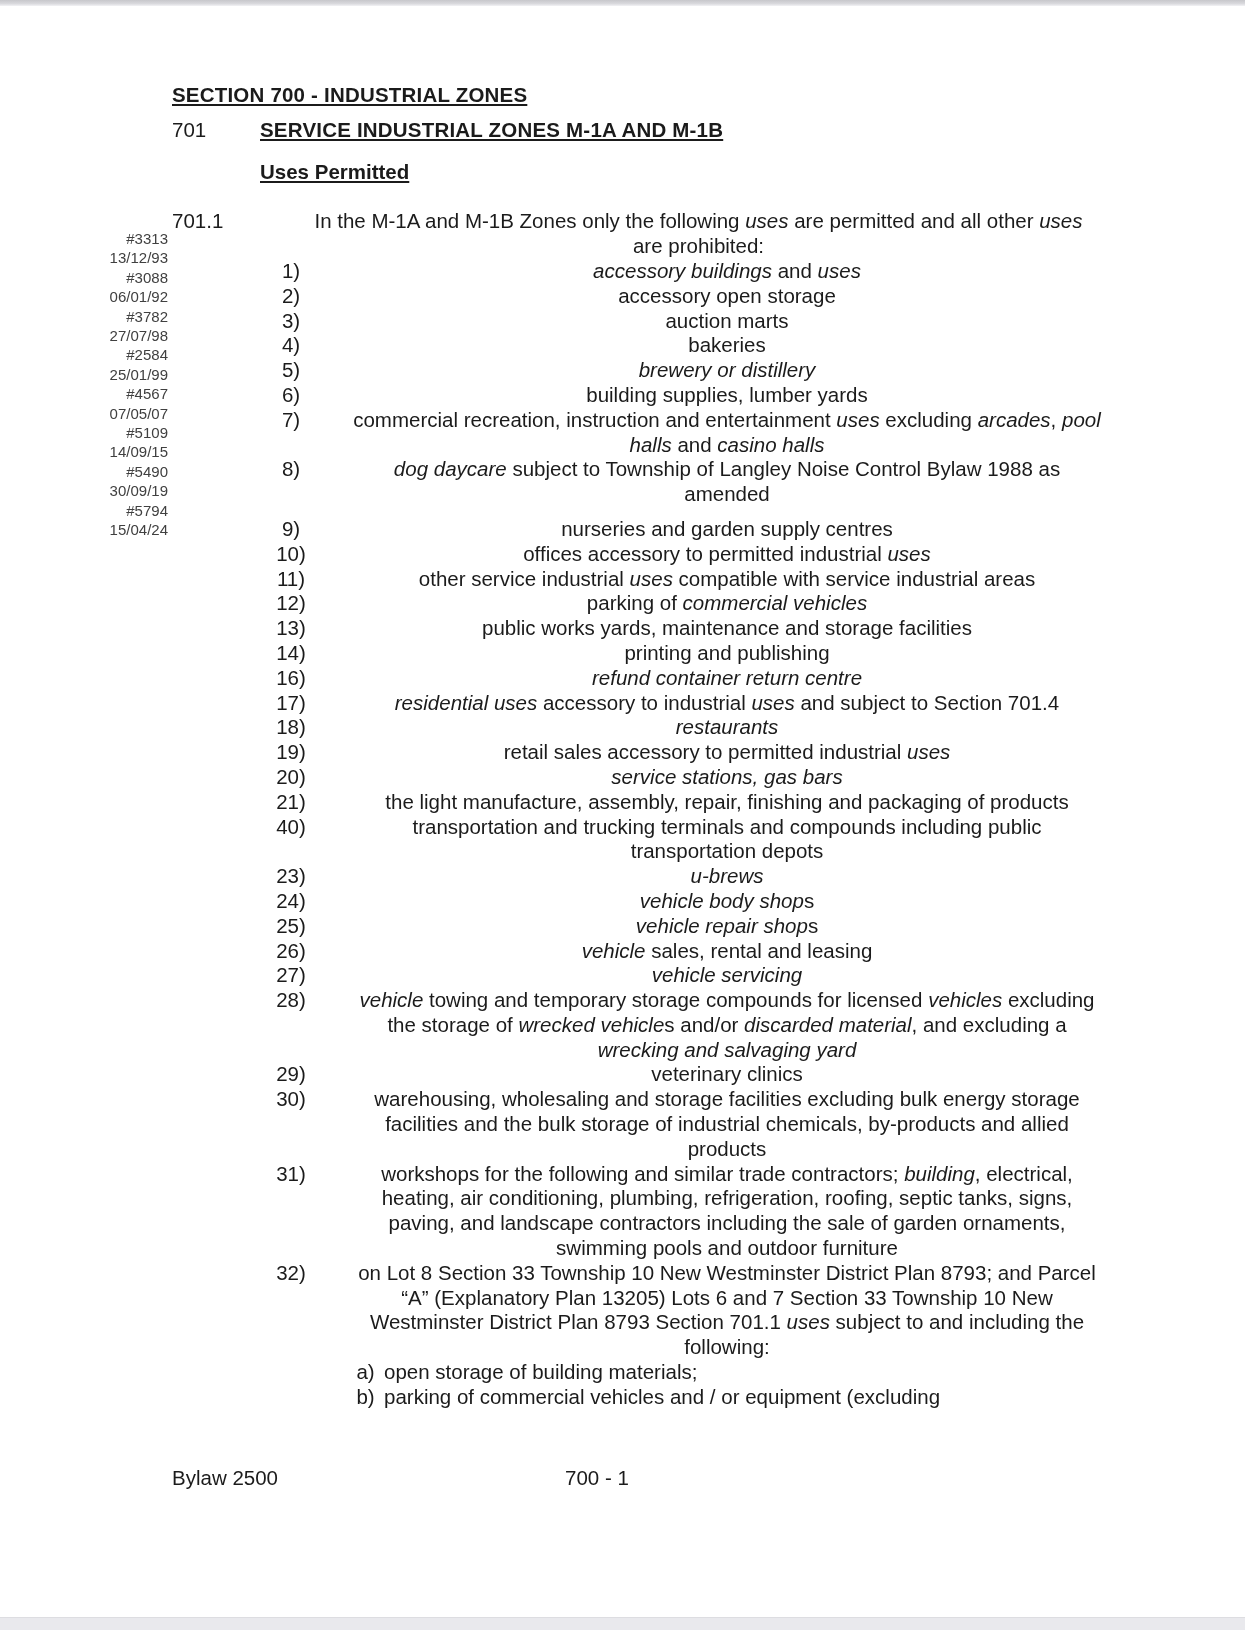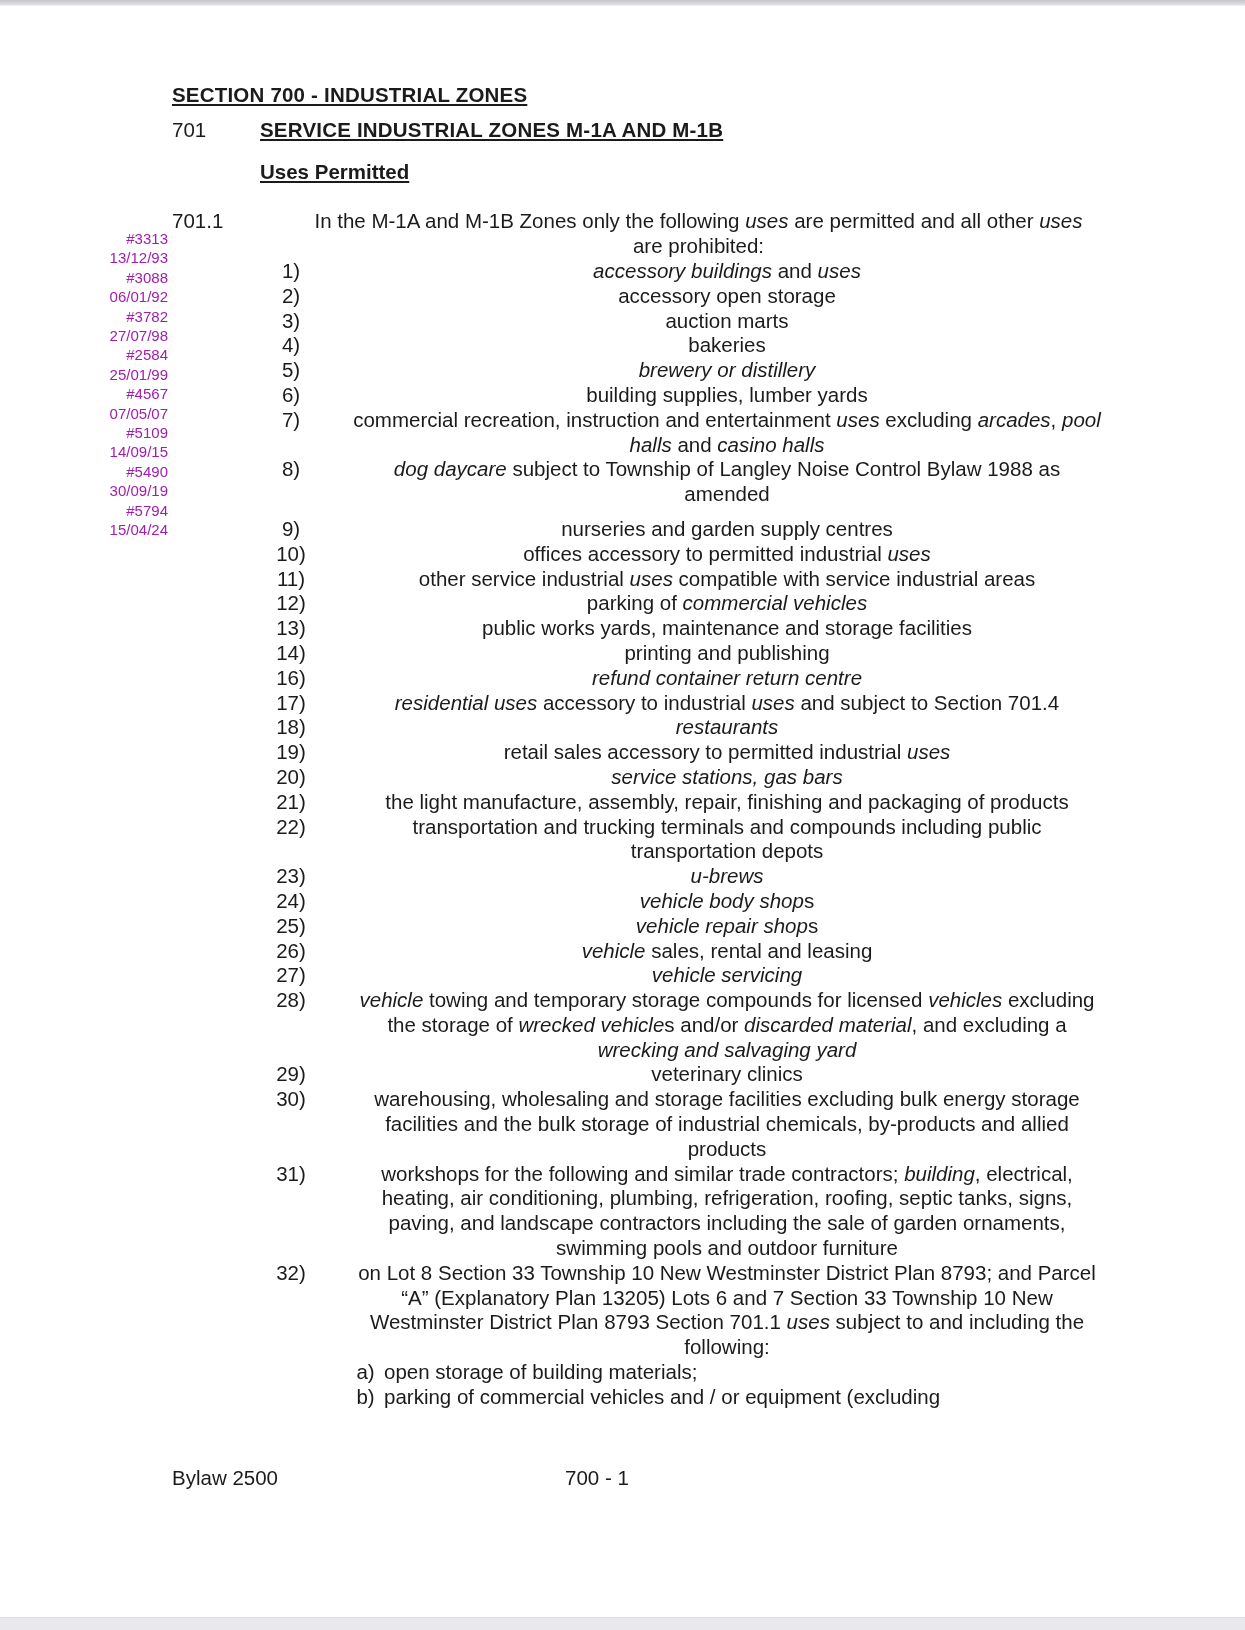--- a/index.html
+++ b/index.html
@@ -17,21 +17,21 @@
   .strip-top{
     position:absolute;top:0;left:0;width:100%;height:6px;
     background:linear-gradient(180deg,#c7c7cb 0%,#d9d9dd 60%,#f2f2f5 100%);
   }
   .strip-bottom{
     position:absolute;bottom:0;left:0;width:100%;height:12px;
     background:#e9e9ed;border-top:1px solid #dddde1;
   }
   .margin-notes{
     position:absolute;top:229px;left:95px;width:73px;
-    text-align:right;font-size:15px;line-height:19.4px;color:#a21caf;
+    text-align:right;font-size:15px;line-height:19.4px;color:#404040;
   }
   .content{position:absolute;left:172px;top:83px;width:965px;}
   .doc-title{font-weight:700;text-decoration:underline;letter-spacing:.2px;}
   .sec-row{display:flex;margin-top:10px;}
   .sec-num{width:88px;flex:none;}
   .sec-heading{font-weight:700;text-decoration:underline;letter-spacing:.2px;}
   .subheading{margin-left:88px;margin-top:17px;font-weight:700;text-decoration:underline;}
   .clause{display:flex;margin-top:25px;}
   .clause-num{width:88px;flex:none;}
   .clause-body{width:877px;text-align:center;}
@@ -159,21 +159,21 @@
             </div>
             <div class="li">
               <span class="num">20)</span>
               <div class="txt"><span class="it">service stations, gas bars</span></div>
             </div>
             <div class="li">
               <span class="num">21)</span>
               <div class="txt"><span>the light manufacture, assembly, repair, finishing and packaging of products</span></div>
             </div>
             <div class="li">
-              <span class="num">22)</span>
+              <span class="num">40)</span>
               <div class="txt"><span>transportation and trucking terminals and compounds including public</span><br><span>transportation depots</span></div>
             </div>
             <div class="li">
               <span class="num">23)</span>
               <div class="txt"><span class="it">u-brews</span></div>
             </div>
             <div class="li">
               <span class="num">24)</span>
               <div class="txt"><span class="it">vehicle body shop</span><span>s</span></div>
             </div>

